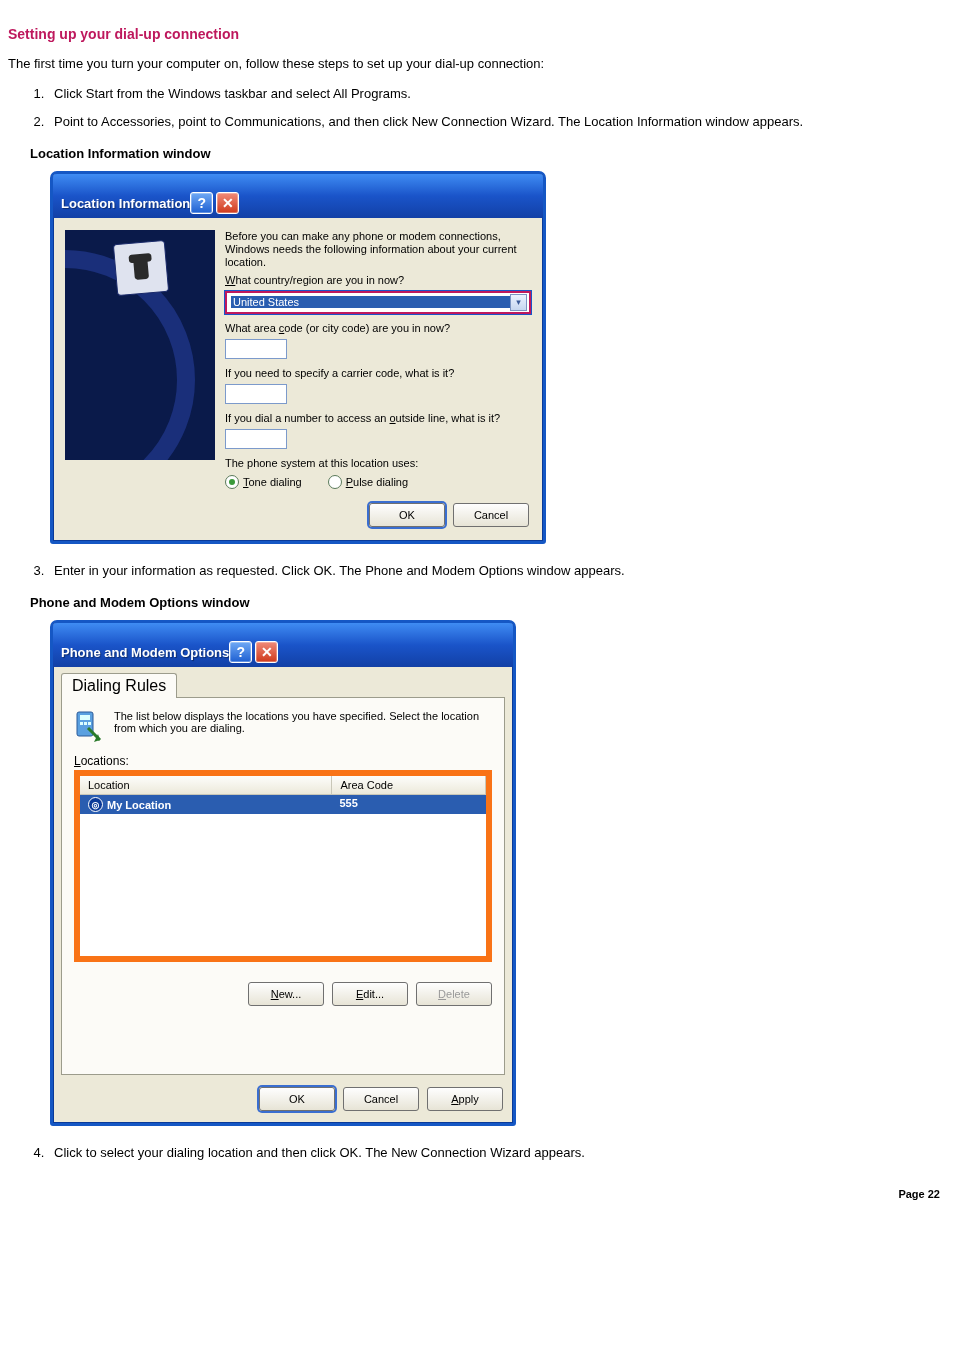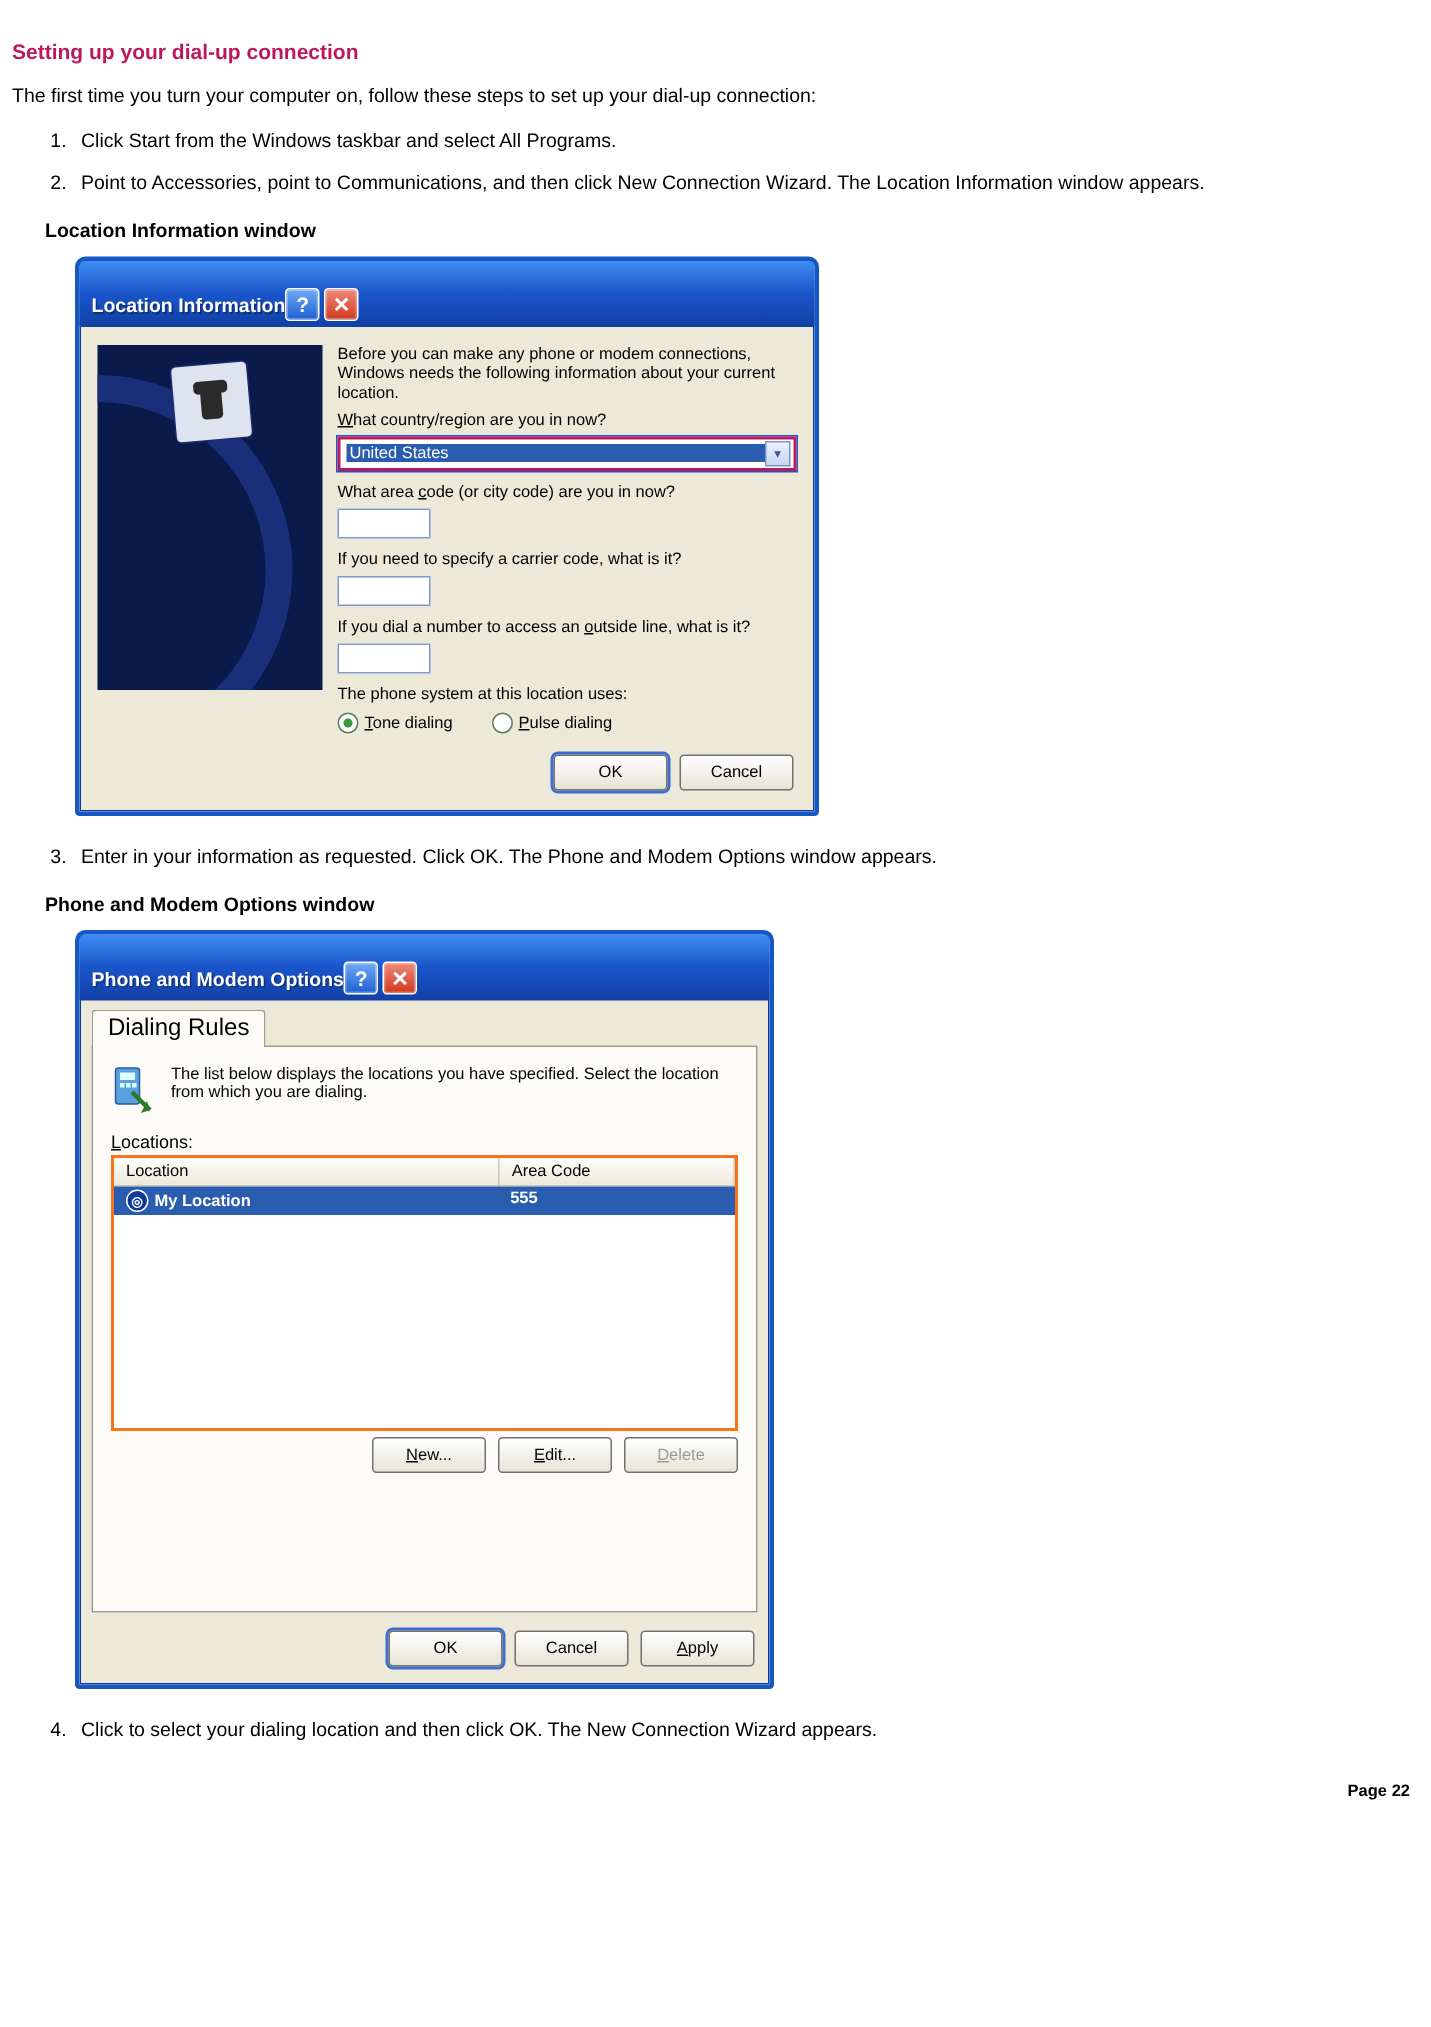--- a/index.html
+++ b/index.html
@@ -116,42 +116,42 @@
     border-radius:3px 3px 0 0;
   }
   .tab-page {
     border:1px solid #9c9c8c; background:#fcfbf7; padding:12px 12px 14px 12px;
     min-height:350px;
   }
   .tab-top { display:flex; align-items:flex-start; gap:10px; font-size:11px; font-family:Tahoma,sans-serif; margin-bottom:10px;}
   .phone-ico2 { width:30px; height:34px; position:relative; flex:0 0 auto;}
   .loc-list-label { font-size:12px; font-family:Tahoma,sans-serif; margin:6px 0 2px 0;}
   .loc-list {
-    border:2px solid #f97316; background:#fff; height:180px;
+    border:6px solid #f97316; background:#fff; height:180px;
   }
   .loc-list-header {
     display:flex; font-size:11px; font-family:Tahoma,sans-serif;
     background: linear-gradient(#fdfdfb,#ece9da);
     border-bottom:1px solid #c9c7b8;
   }
   .loc-list-header .col { padding:3px 8px; border-right:1px solid #c9c7b8;}
   .col-loc { flex:0 0 58%; }
   .col-area{ flex:1; }
   .loc-row {
     display:flex; background:#2a5db0; color:#fff; font-size:11px;
     font-family:Tahoma,sans-serif; font-weight:bold;
   }
   .loc-row .col { padding:2px 8px; }
   .loc-row .col-loc { flex:0 0 58%; display:flex; align-items:center; gap:4px;}
   .loc-row-ico {
     width:13px; height:13px; border:1px solid #fff; border-radius:50%;
     display:flex; align-items:center; justify-content:center; font-size:9px;
     background:#0a3a99;
   }
-  .mid-btn-row { display:flex; gap:8px; justify-content:flex-end; margin-top:4px;}
+  .mid-btn-row { display:flex; gap:8px; justify-content:flex-end; margin-top:20px;}
   .page-num {
     text-align:right; font-weight:bold; font-size:11px; margin-top:26px; padding-right:6px;
   }
   .u { text-decoration: underline; }
   .dlg1 { width:490px; }
 </style>
 </head>
 <body>
 
 <h2 class="page-heading">Setting up your dial-up connection</h2>

